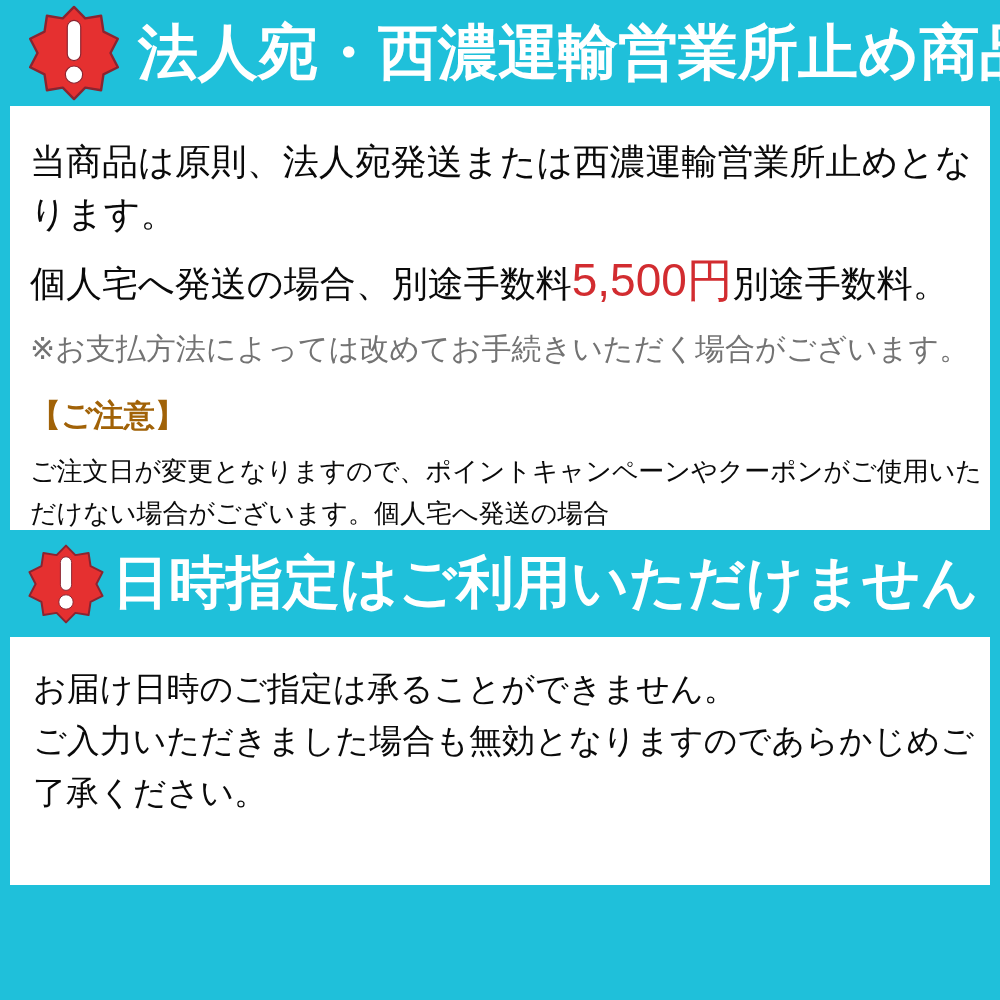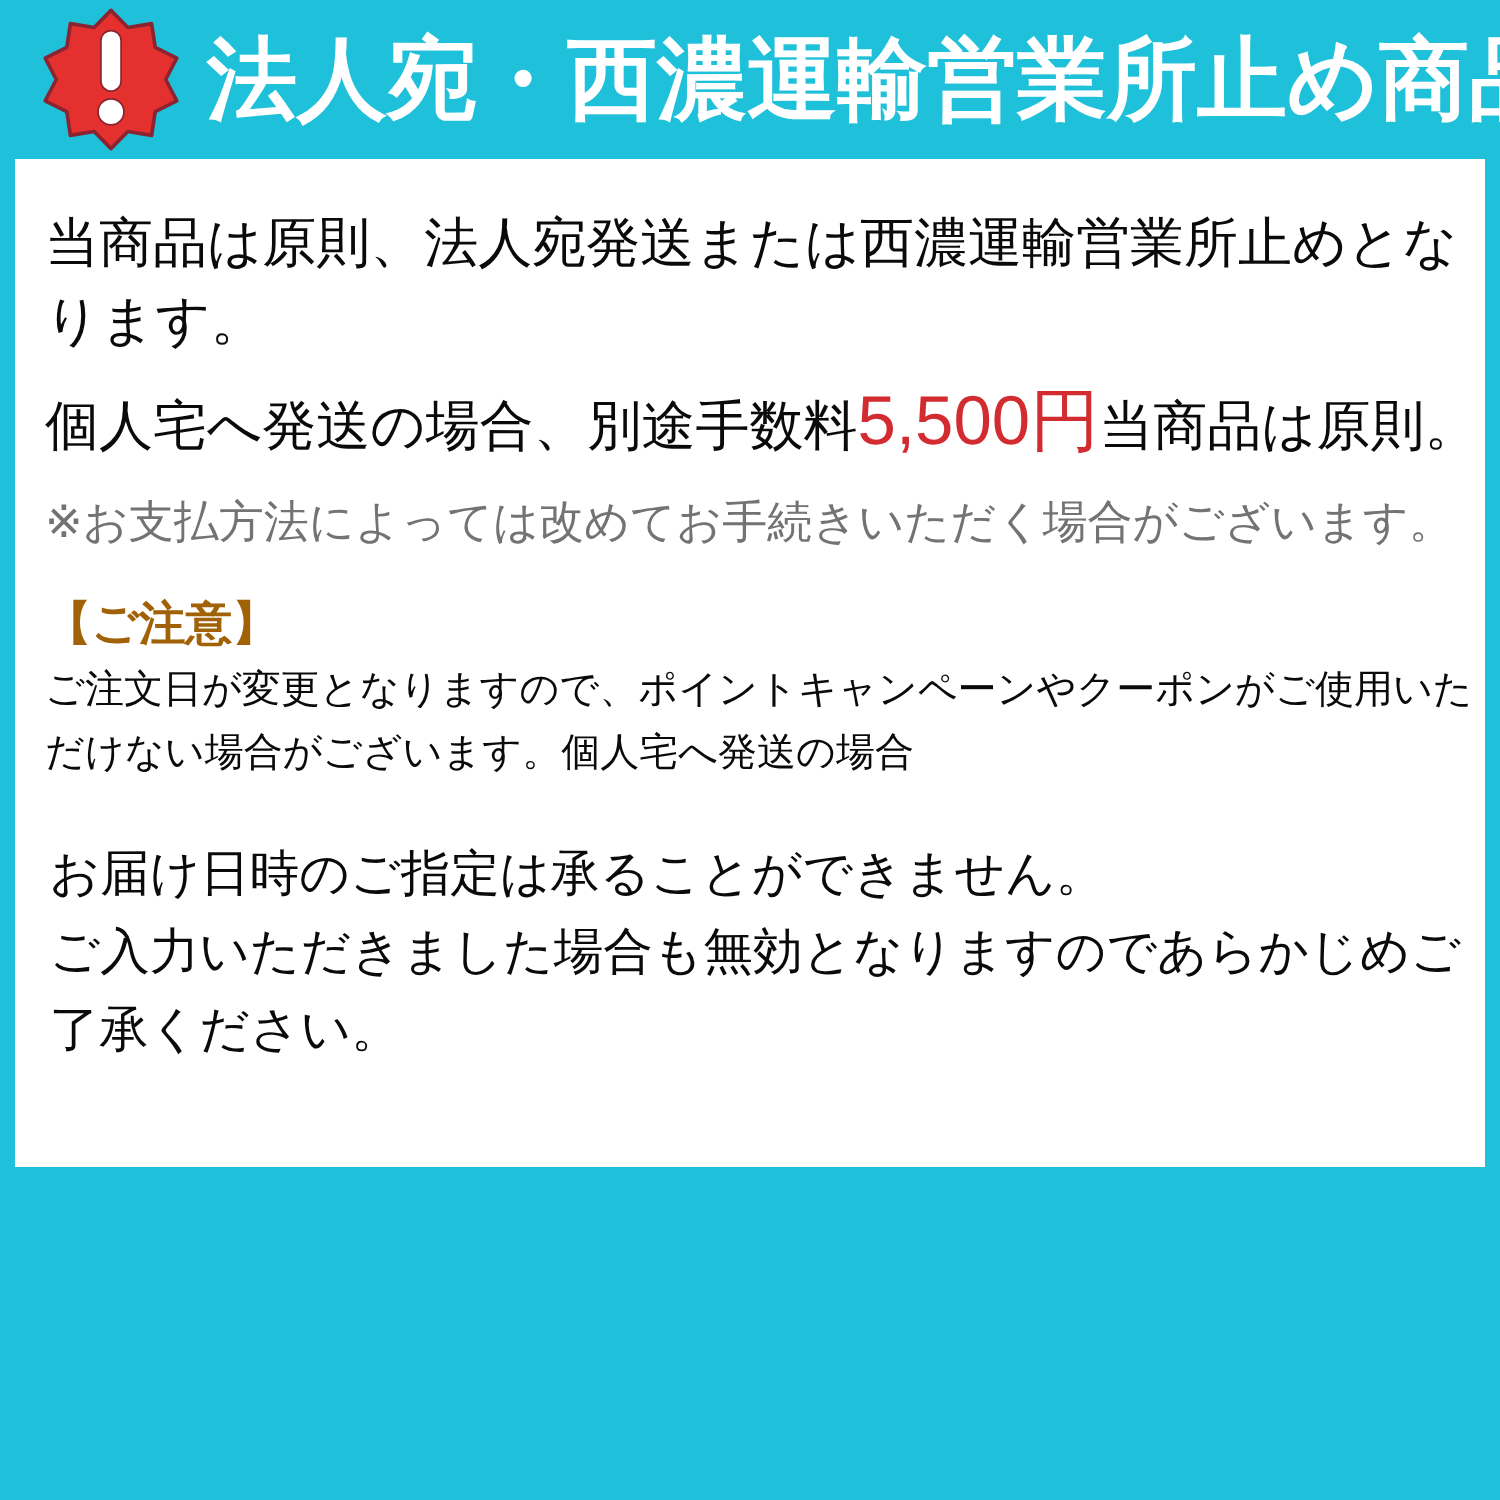--- a/index.html
+++ b/index.html
@@ -65,21 +65,21 @@
     color:#737373;
   }
   .caution{margin-top:25px;}
   .caution-label{
     color:#a16207;
     font-weight:bold;
     font-size:31px;
     line-height:40px;
   }
   .caution-lines{
-    margin-top:2px;
+    margin-top:14px;
     font-size:26px;
     line-height:42px;
     color:#0a0a0a;
   }
   .panel-2 .main-text{
     font-size:33px;
     line-height:52px;
   }
   .nowrap{white-space:nowrap;}
 </style>
@@ -95,33 +95,41 @@
       <circle cx="50" cy="72.5" r="9" fill="#ffffff" stroke="#8a2430" stroke-width="1.2"></circle>
     </svg>
     <h1 class="title">法人宛・西濃運輸営業所止め商品</h1>
   </div>
 
   <div class="panel panel-1">
     <div class="main-text">
       <div class="nowrap">当商品は原則、法人宛発送または西濃運輸営業所止めとな</div>
       <div class="nowrap">ります。</div>
     </div>
-    <div class="fee-line"><span>個人宅へ発送の場合、別途手数料</span><span class="fee-amount">5,500円</span><span>当商品は原則。</span></div>
+    <div class="fee-line"><span>個人宅へ発送の場合、別途手数料</span><span class="fee-amount">5,500円</span><span>別途手数料。</span></div>
     <div class="notes">
       <div class="nowrap">※お支払方法によっては改めてお手続きいただく場合がございます。</div>
     </div>
     <div class="caution">
       <div class="caution-label">【ご注意】</div>
       <div class="caution-lines">
         <div class="nowrap">ご注文日が変更となりますので、ポイントキャンペーンやクーポンがご使用いた</div>
         <div class="nowrap">だけない場合がございます。個人宅へ発送の場合</div>
       </div>
     </div>
   </div>
 
+  <div class="band band-2">
+    <svg class="badge-icon" width="80" height="80" viewBox="0 0 100 100" aria-hidden="true">
+      <polygon points="50,2 61.7,13.9 78.2,11.2 80.7,27.7 95.7,35.2 88,50 95.7,64.8 80.7,72.3 78.2,88.8 61.7,86.1 50,98 38.3,86.1 21.8,88.8 19.3,72.3 4.3,64.8 12,50 4.3,35.2 19.3,27.7 21.8,11.2 38.3,13.9" fill="#e53030" stroke="#8a2430" stroke-width="2.5" stroke-linejoin="round"></polygon>
+      <rect x="43" y="16" width="14" height="42" rx="7" fill="#ffffff" stroke="#8a2430" stroke-width="1.2"></rect>
+      <circle cx="50" cy="72.5" r="9" fill="#ffffff" stroke="#8a2430" stroke-width="1.2"></circle>
+    </svg>
+    <h2 class="title">日時指定はご利用いただけません</h2>
+  </div>
 
   <div class="panel panel-2">
     <div class="main-text">
       <div class="nowrap">お届け日時のご指定は承ることができません。</div>
       <div class="nowrap">ご入力いただきました場合も無効となりますのであらかじめご</div>
       <div class="nowrap">了承ください。</div>
     </div>
   </div>
 
 </div>

